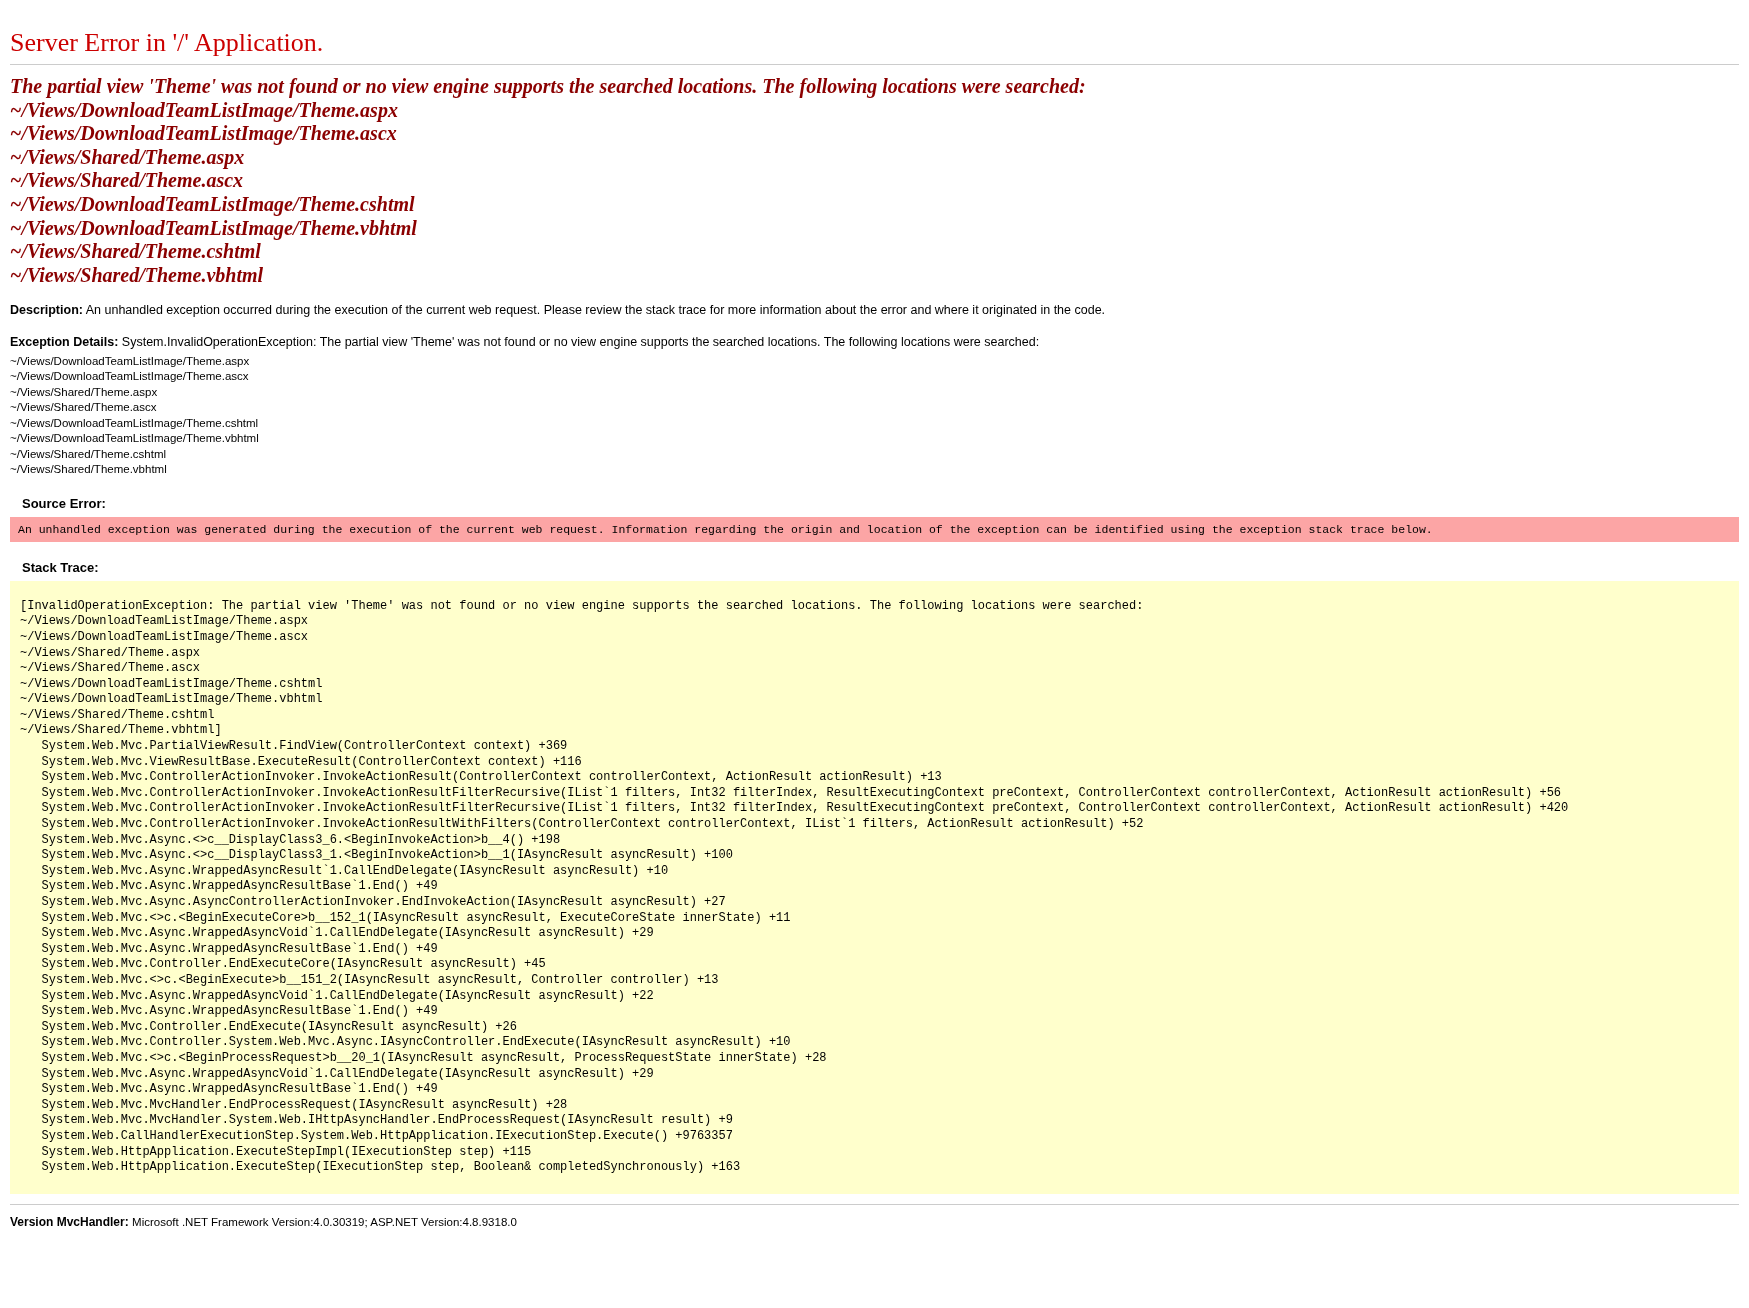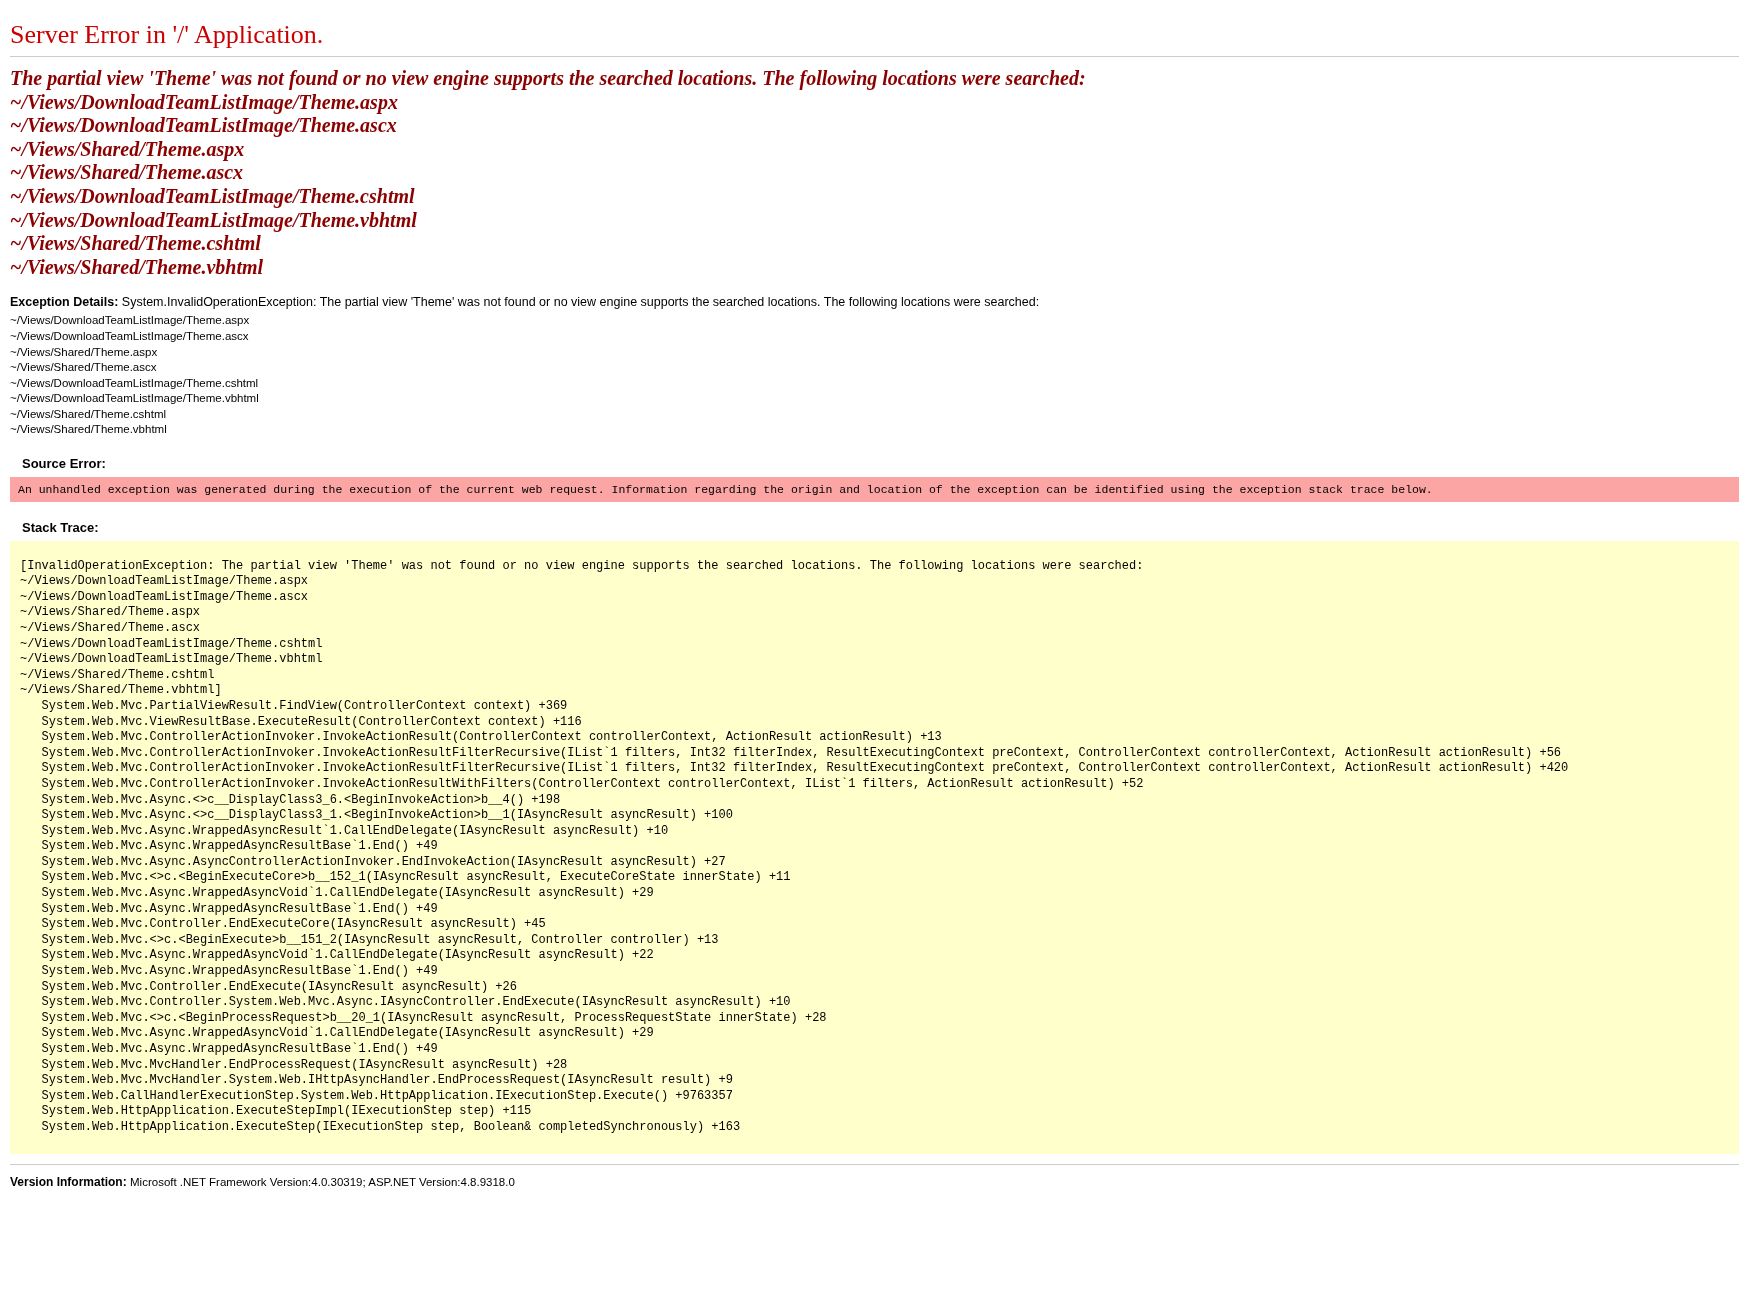--- a/index.html
+++ b/index.html
@@ -15,21 +15,21 @@
   .page {
     padding: 12px 10px 10px 10px;
     box-sizing: border-box;
     width: 1749px;
   }
   h1.server-error {
     font-family: "Liberation Serif", serif;
     font-size: 26px;
     font-weight: normal;
     color: #cc0000;
-    margin: 8px 0 6px 0;
+    margin: 16px 0 6px 0;
     padding: 0;
   }
   hr.rule {
     border: none;
     border-top: 1px solid #cccccc;
     margin: 6px 0 10px 0;
     height: 0;
   }
   .headline {
     color: #8b0000;
@@ -113,20 +113,24 @@
     <div class="loc">~/Views/DownloadTeamListImage/Theme.aspx</div>
     <div class="loc">~/Views/DownloadTeamListImage/Theme.ascx</div>
     <div class="loc">~/Views/Shared/Theme.aspx</div>
     <div class="loc">~/Views/Shared/Theme.ascx</div>
     <div class="loc">~/Views/DownloadTeamListImage/Theme.cshtml</div>
     <div class="loc">~/Views/DownloadTeamListImage/Theme.vbhtml</div>
     <div class="loc">~/Views/Shared/Theme.cshtml</div>
     <div class="loc">~/Views/Shared/Theme.vbhtml</div>
   </div>
 
+  <div class="section">
+    <b>Description:</b>
+    <span>An unhandled exception occurred during the execution of the current web request. Please review the stack trace for more information about the error and where it originated in the code.</span>
+  </div>
 
   <div class="section">
     <b>Exception Details:</b>
     <span>System.InvalidOperationException: The partial view 'Theme' was not found or no view engine supports the searched locations. The following locations were searched:</span>
     <div class="small-list">
       <div>~/Views/DownloadTeamListImage/Theme.aspx</div>
       <div>~/Views/DownloadTeamListImage/Theme.ascx</div>
       <div>~/Views/Shared/Theme.aspx</div>
       <div>~/Views/Shared/Theme.ascx</div>
       <div>~/Views/DownloadTeamListImage/Theme.cshtml</div>
@@ -173,17 +177,17 @@
    System.Web.Mvc.Async.WrappedAsyncVoid`1.CallEndDelegate(IAsyncResult asyncResult) +29
    System.Web.Mvc.Async.WrappedAsyncResultBase`1.End() +49
    System.Web.Mvc.MvcHandler.EndProcessRequest(IAsyncResult asyncResult) +28
    System.Web.Mvc.MvcHandler.System.Web.IHttpAsyncHandler.EndProcessRequest(IAsyncResult result) +9
    System.Web.CallHandlerExecutionStep.System.Web.HttpApplication.IExecutionStep.Execute() +9763357
    System.Web.HttpApplication.ExecuteStepImpl(IExecutionStep step) +115
    System.Web.HttpApplication.ExecuteStep(IExecutionStep step, Boolean&amp; completedSynchronously) +163</div>
 
   <hr class="rule">
   <div class="version">
-    <b>Version Information:</b>
+    <b>Version MvcHandler:</b>
     <span class="v-text">Microsoft .NET Framework Version:4.0.30319; ASP.NET Version:4.8.9318.0</span>
   </div>
 
 </div>
 
 </body></html>

